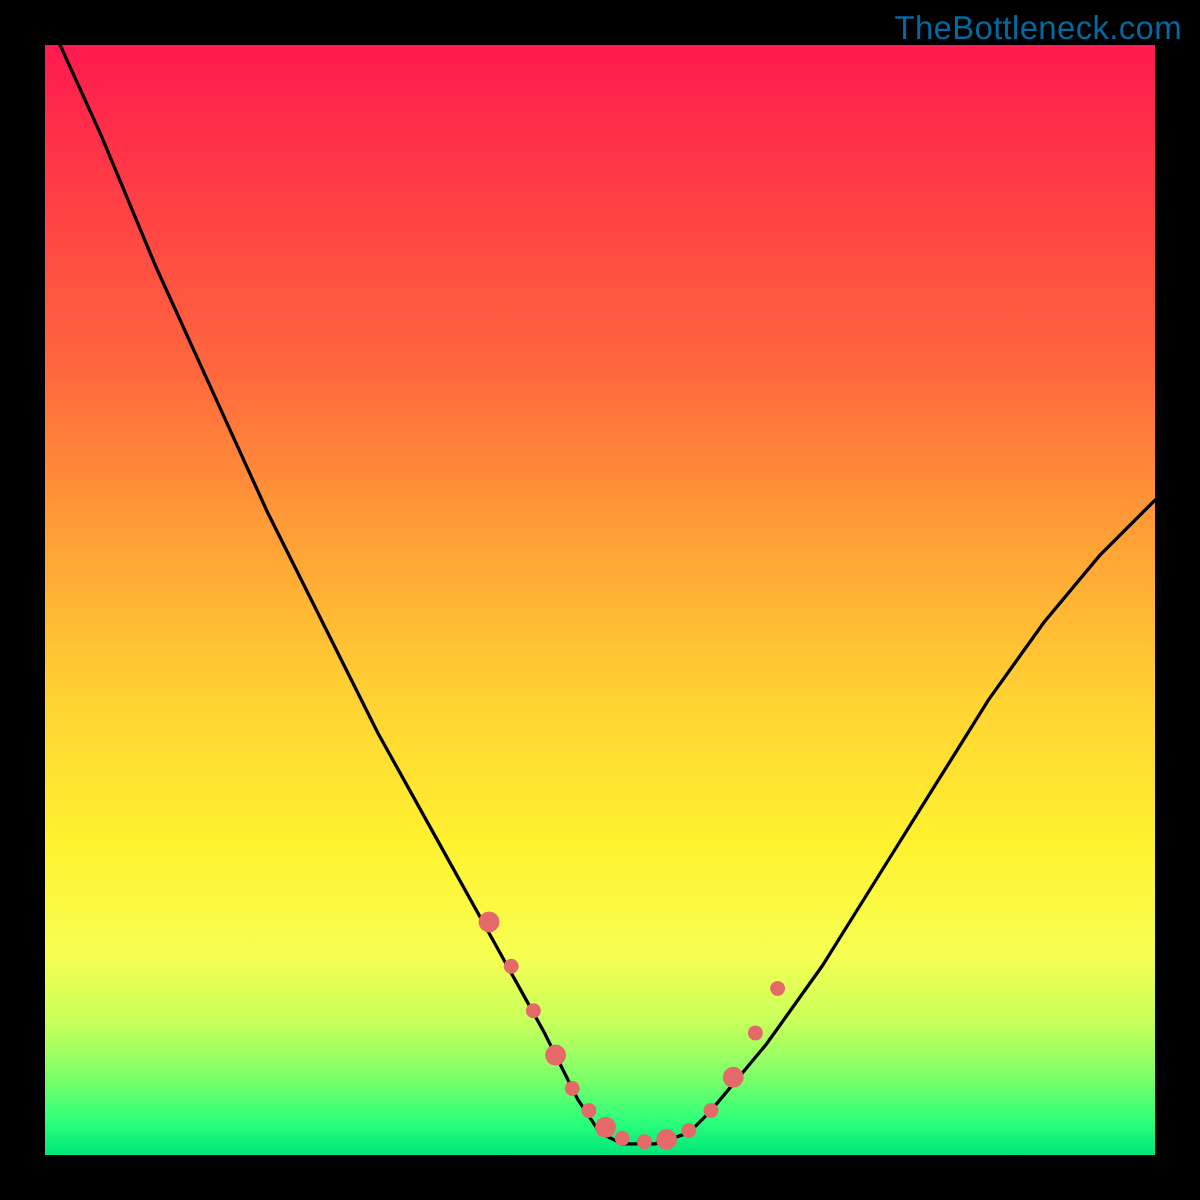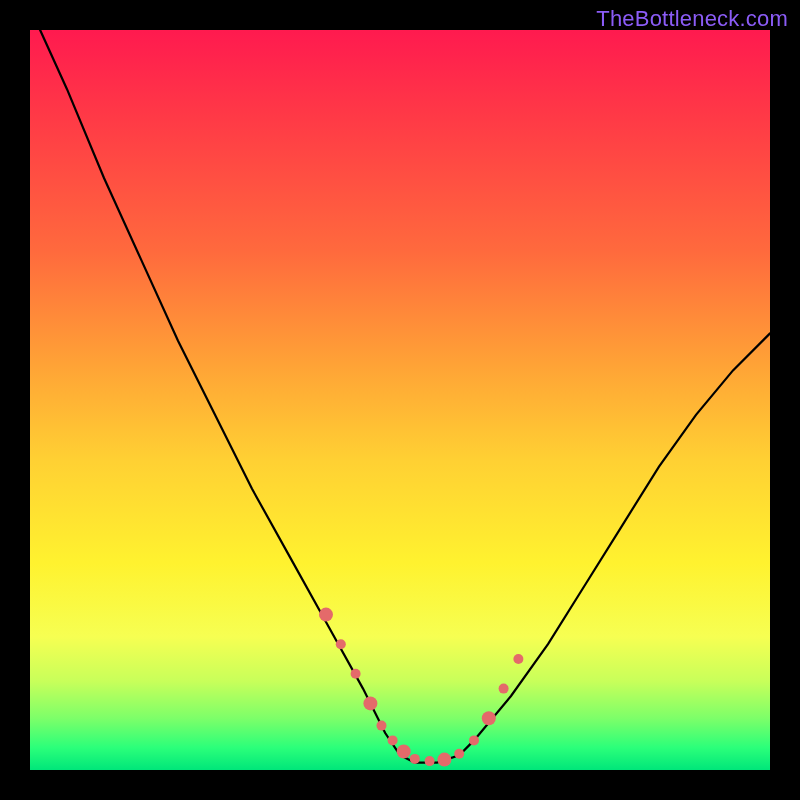--- a/index.html
+++ b/index.html
@@ -38,21 +38,21 @@
       #2bff7a 97%,
       #00e67a 100%
     );
   }
   .watermark {
     position: absolute;
     top: 6px;
     right: 12px;
     font-size: 22px;
     font-weight: 500;
-    color: #8b5cf6;
+    color: #0369a1;
     letter-spacing: 0.2px;
     user-select: none;
   }
   svg.curve {
     position: absolute;
     inset: 0;
     width: 100%;
     height: 100%;
     overflow: visible;
   }

